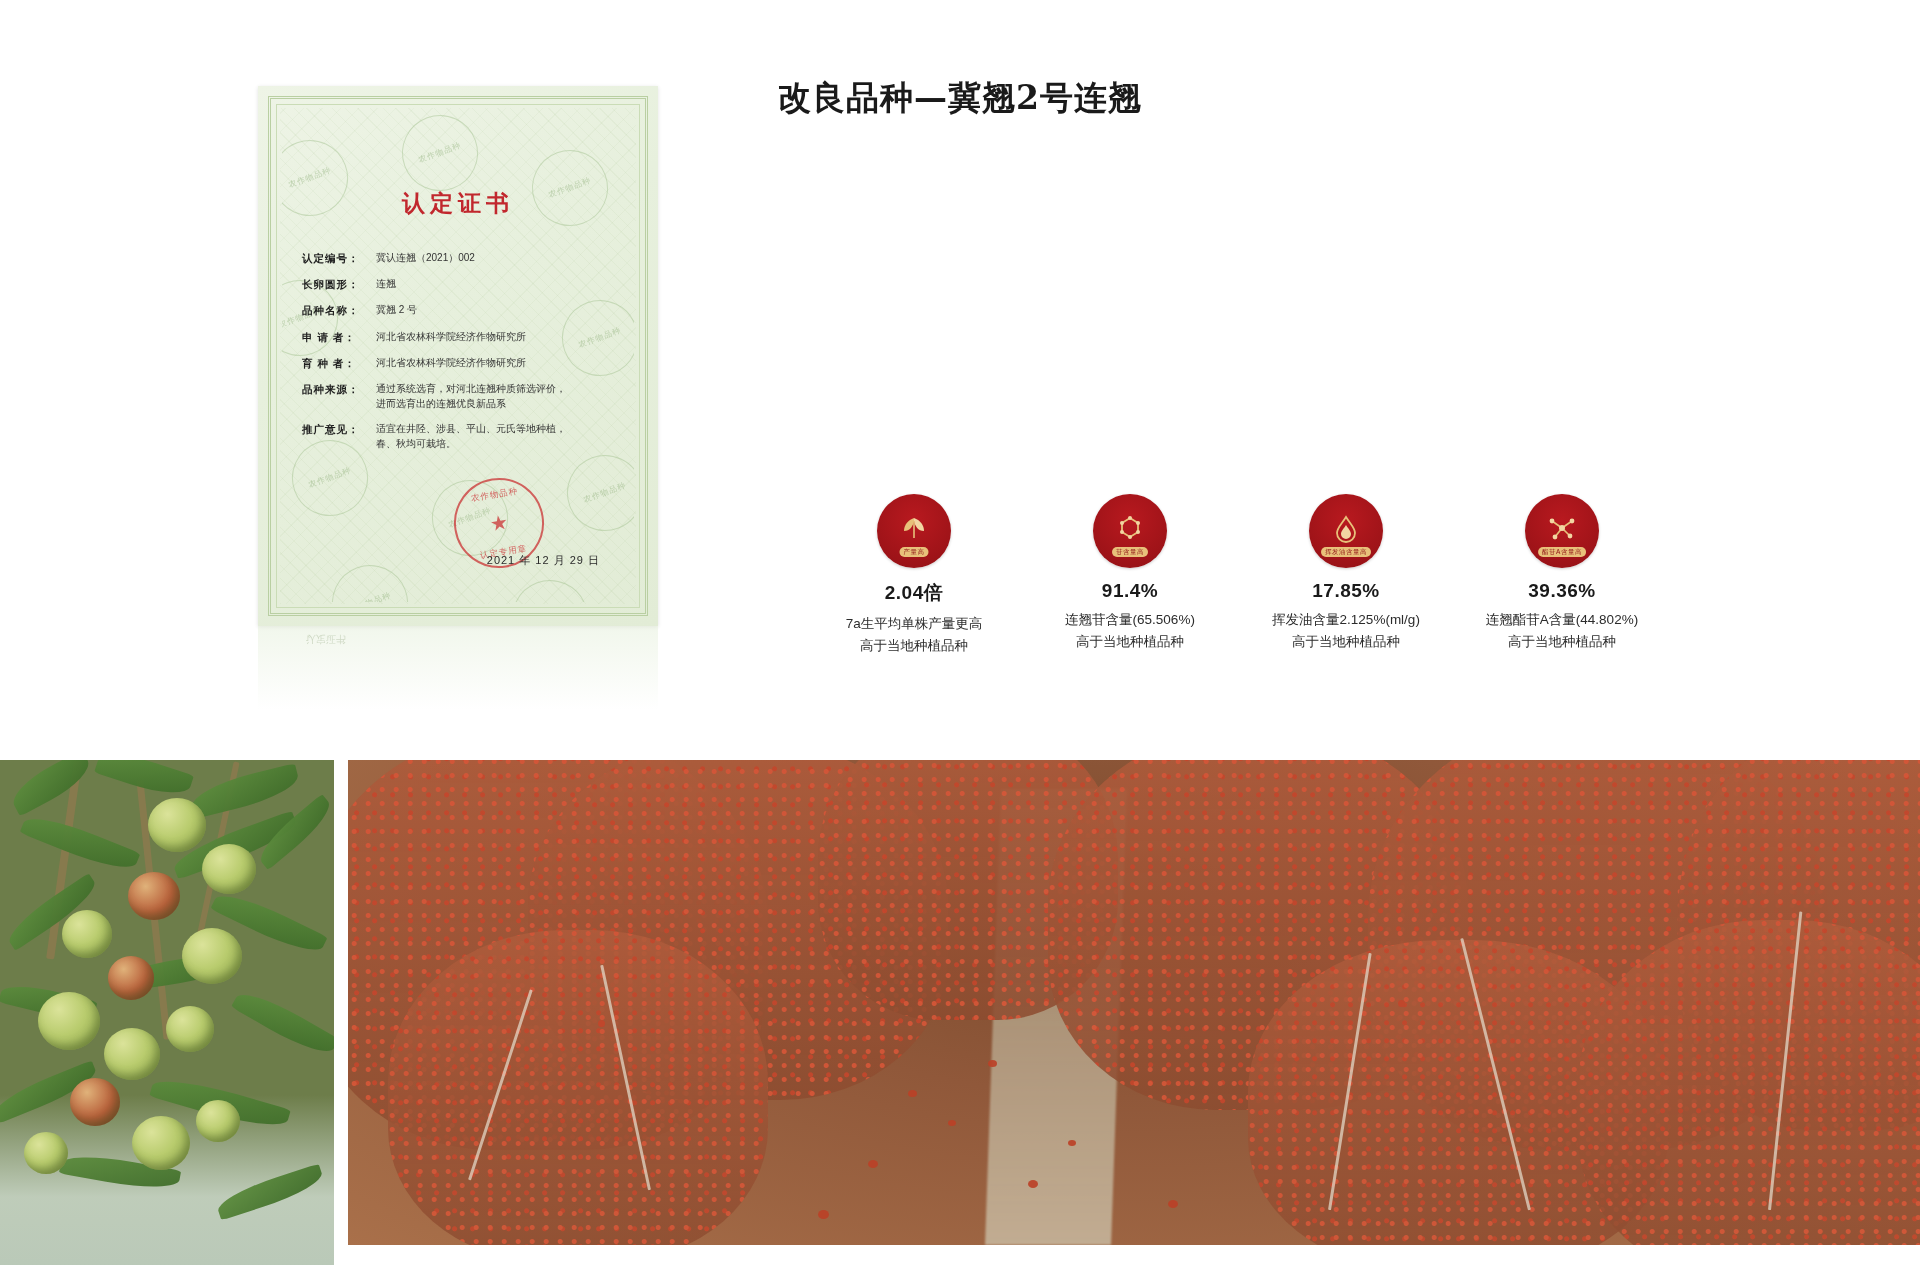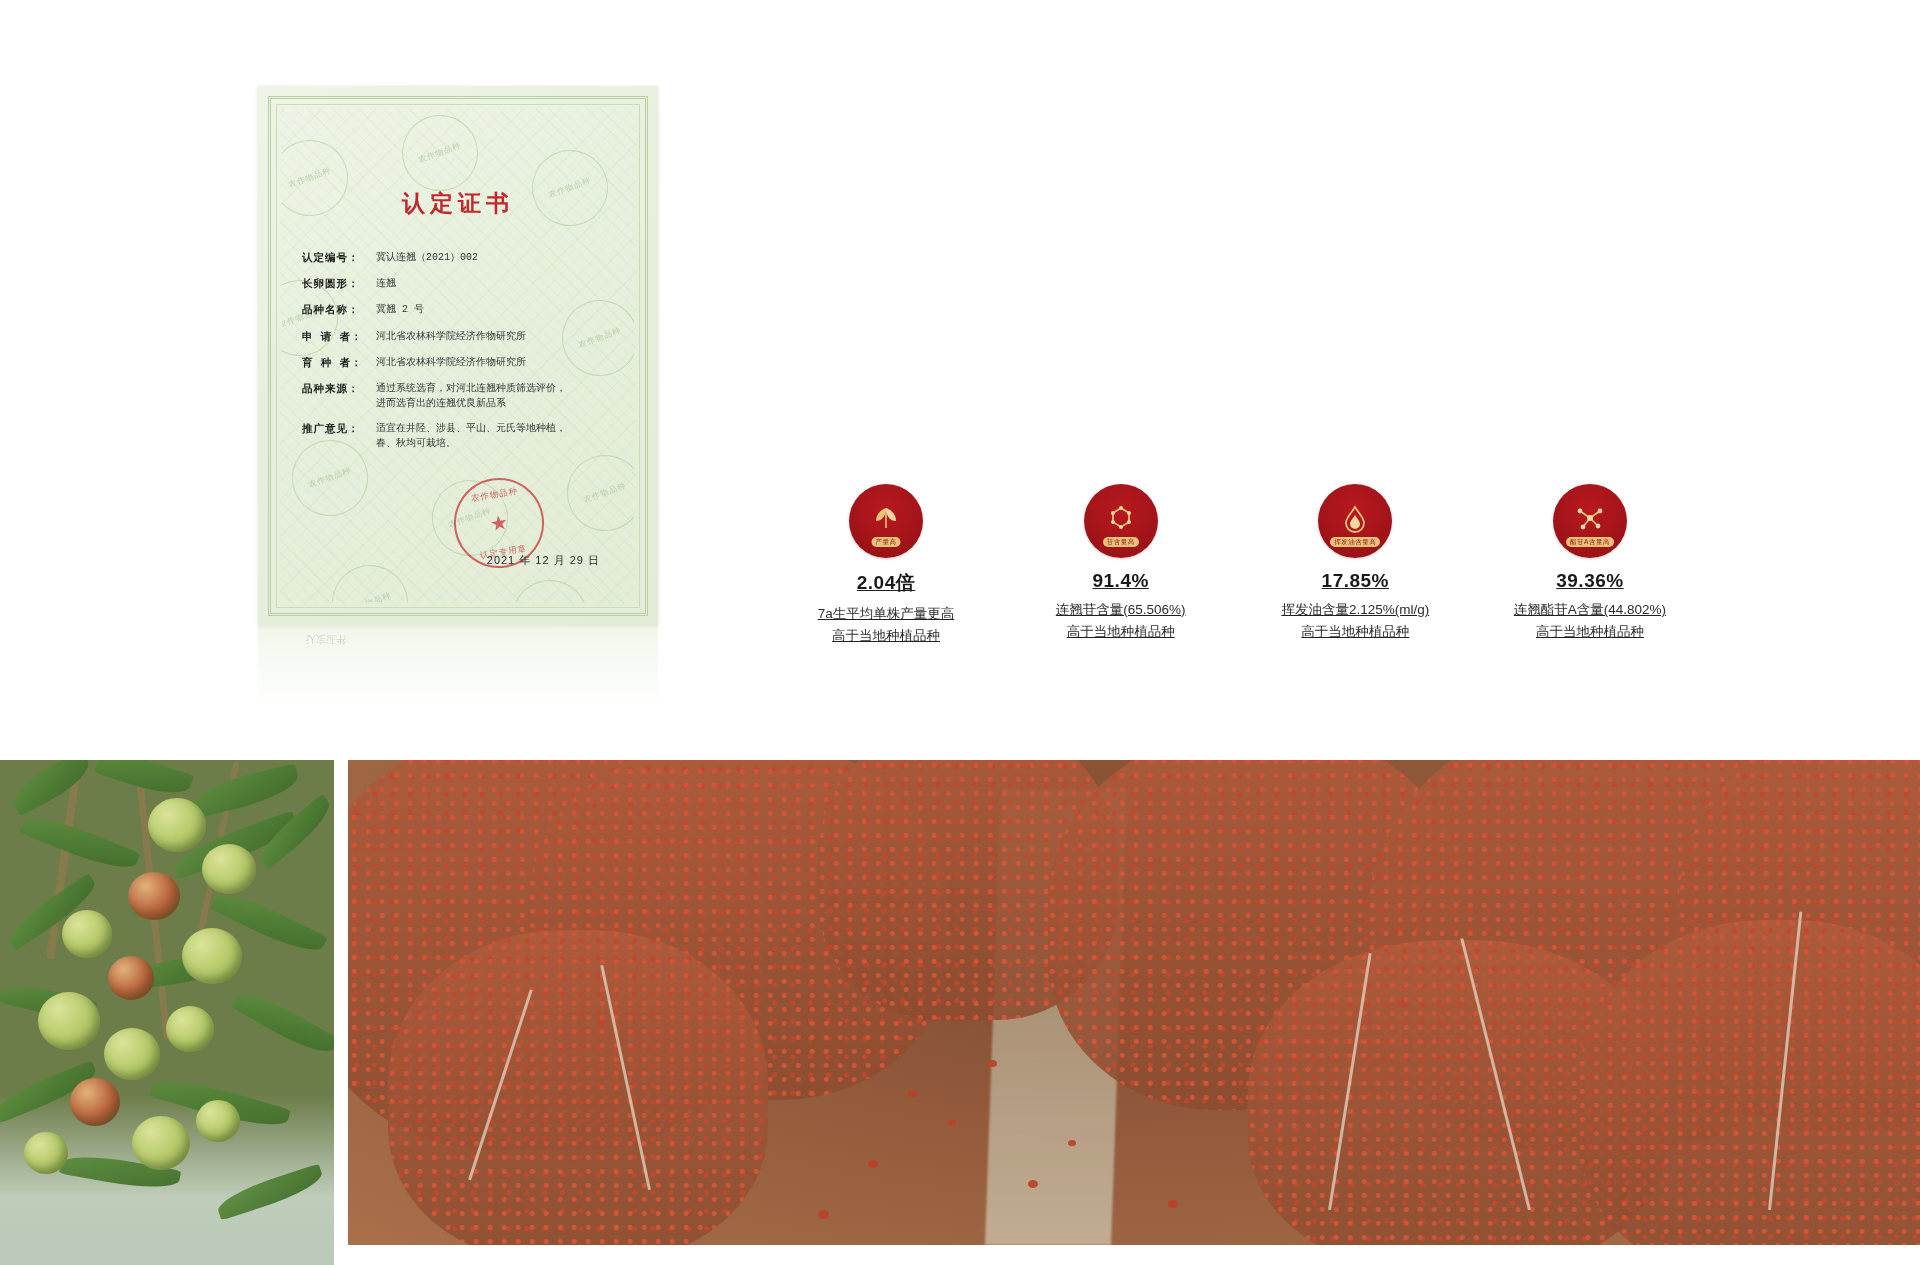--- a/index.html
+++ b/index.html
@@ -100,21 +100,20 @@
     font-family: "DejaVu Serif", "Liberation Serif", serif;
     font-weight: bold;
     font-size: 23px;
     letter-spacing: 5px;
   }
   .cert-fields {
     position: absolute;
     left: 44px;
     top: 165px;
     right: 36px;
-    font-family: Liberation Mono, monospace;
   }
   .cert-row {
     display: flex;
     align-items: flex-start;
     margin-bottom: 11px;
     font-size: 10.5px;
     line-height: 1.45;
     color: #2b2b2b;
   }
   .cert-label {
@@ -212,25 +211,24 @@
     text-align: justify;
     text-indent: 2em;
     margin: 0;
     letter-spacing: .3px;
   }
 
   
   .stats {
     position: absolute;
     left: 778px;
-    top: 484px;
+    top: 494px;
     width: 920px;
     display: flex;
-    justify-content: space-between;
-    text-decoration: underline;
+    justify-content: center;
   }
   .stat {
     width: 216px;
     text-align: center;
   }
   .stat-badge {
     width: 74px;
     height: 74px;
     margin: 0 auto 12px auto;
     border-radius: 50%;
@@ -433,20 +431,21 @@
       </div>
 
       <div class="cert-date">2021 年 12 月 29 日</div>
     </div>
     <div class="cert-reflection">
       <div class="rtext">认定证书</div>
     </div>
   </div>
 
   <div class="right-col">
+    <h1 class="headline">改良品种—冀翘2号连翘</h1>
   </div>
 
   <div class="stats">
 
     <div class="stat">
       <div class="stat-badge">
         <svg width="34" height="28" viewBox="0 0 34 28" aria-hidden="true">
           <path d="M17 4 C11 6 7 11 7 17 C13 17 16 12 17 7 Z" fill="#e8c17a"></path>
           <path d="M17 4 C23 6 27 11 27 17 C21 17 18 12 17 7 Z" fill="#f2d6a2"></path>
           <path d="M17 7 L17 24" stroke="#e8c17a" stroke-width="1.6" fill="none"></path>

